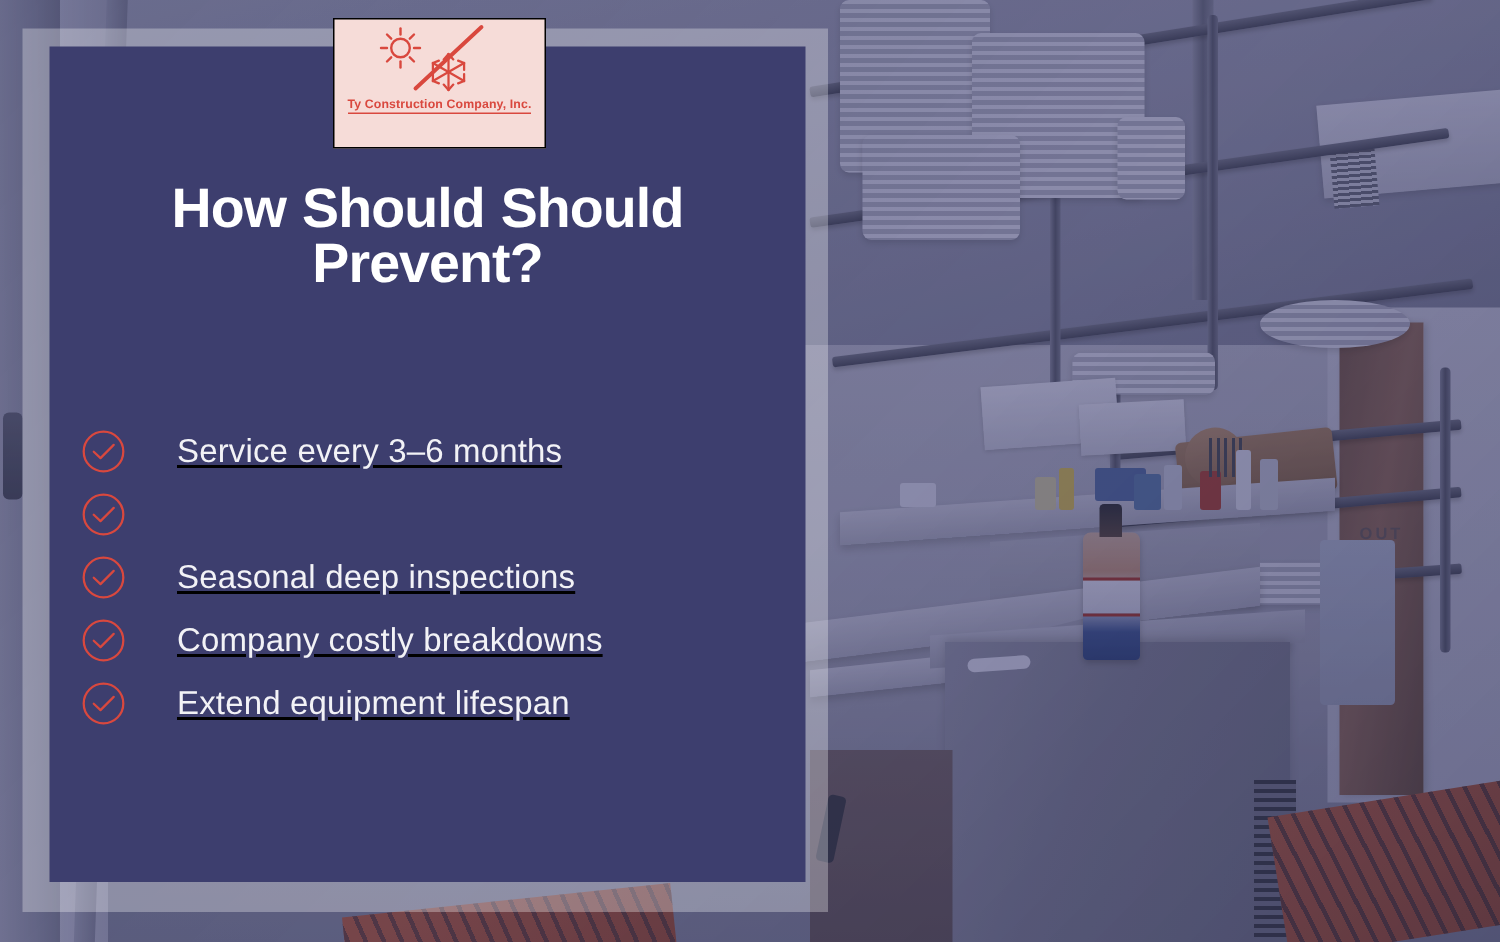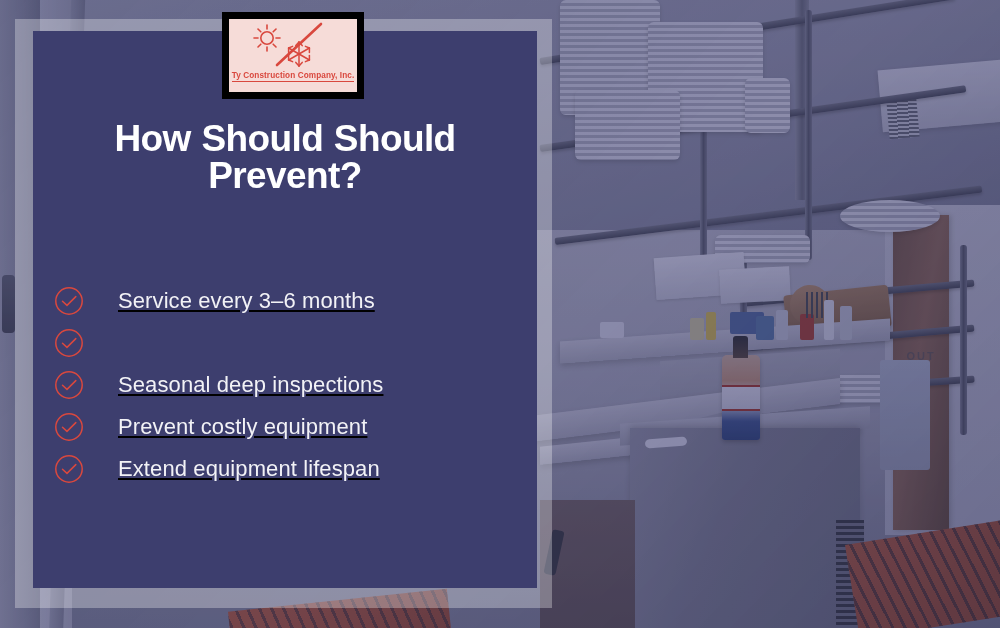--- a/index.html
+++ b/index.html
@@ -263,21 +263,21 @@
 
   
   .card {
     position:absolute; left:33px; top:31px; width:504px; height:557px;
     background:#3d3e6e;
   }
 
   
   .logo {
     position:absolute; left:222px; top:12px; width:142px; height:87px;
-    background:#f6dcd8; border:7px solid #000000;
+    background:#f6dcd8; border:1px solid #000000;
     display:flex; flex-direction:column; align-items:center; justify-content:flex-start;
   }
   .logo-mark { position:relative; width:100%; height:52px; }
   .logo-mark svg { position:absolute; left:50%; top:2px; transform:translateX(-50%); }
   .logo-text {
     font-size:8.2px; color:#d9483e; font-weight:600; letter-spacing:.1px;
     border-bottom:1.5px solid #d9483e; padding-bottom:1px; white-space:nowrap;
   }
 
   
@@ -472,21 +472,21 @@
       <span class="bullet-text">Seasonal deep inspections</span>
     </div>
 
     <div class="bullet-row">
       <span class="bullet-icon">
         <svg width="32" height="32" viewBox="0 0 32 32" fill="none" stroke="#d9483e" stroke-width="1.5">
           <circle cx="16" cy="16" r="13.2"></circle>
           <path d="M9.5 16.2 L14 20.4 L22.8 11.6" stroke-linecap="round" stroke-linejoin="round"></path>
         </svg>
       </span>
-      <span class="bullet-text">Prevent costly equipment</span>
+      <span class="bullet-text">Company costly breakdowns</span>
     </div>
 
     <div class="bullet-row">
       <span class="bullet-icon">
         <svg width="32" height="32" viewBox="0 0 32 32" fill="none" stroke="#d9483e" stroke-width="1.5">
           <circle cx="16" cy="16" r="13.2"></circle>
           <path d="M9.5 16.2 L14 20.4 L22.8 11.6" stroke-linecap="round" stroke-linejoin="round"></path>
         </svg>
       </span>
       <span class="bullet-text">Extend equipment lifespan</span>

